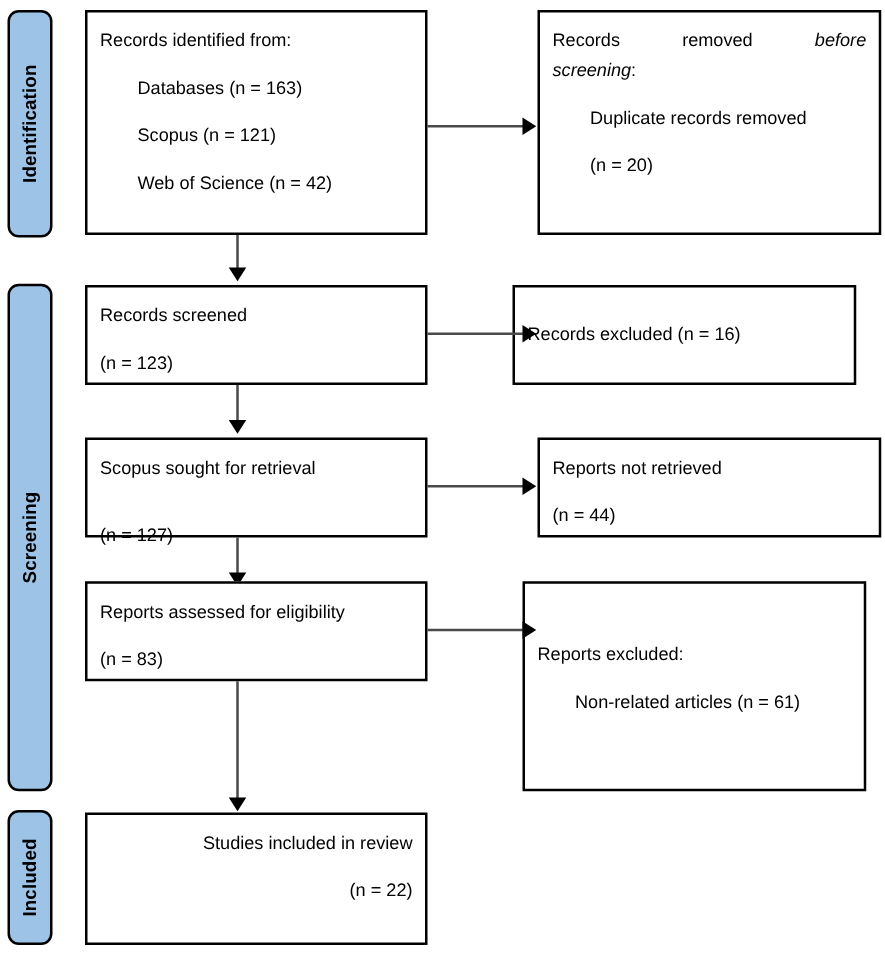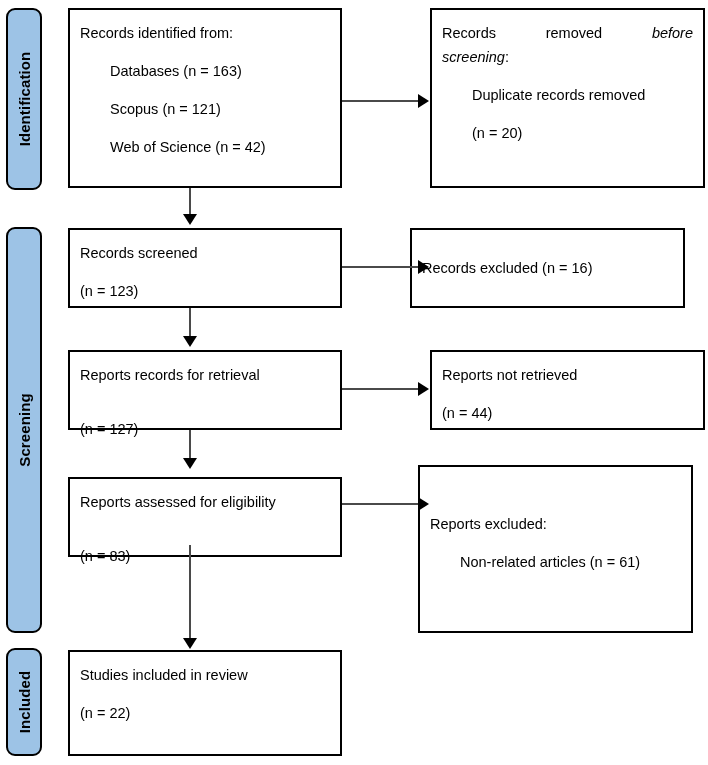--- a/index.html
+++ b/index.html
@@ -156,58 +156,58 @@
   </div>
 
   <div class="conn-h" style="left:342px; top:266px; width:78px;"></div>
   <div class="arrow-right" style="left:418px; top:260px;"></div>
 
   <div class="conn-v" style="left:189px; top:308px; height:30px;"></div>
   <div class="arrow-down" style="left:183px; top:336px;"></div>
 
   <div class="flow-box" style="left:68px; top:350px; width:274px; height:80px;">
     <div class="box-inner v-pad-top">
-      <div class="line tight">Reports records for retrieval</div>
+      <div class="line tight">Scopus sought for retrieval</div>
       <div class="line tight" style="margin-top:36px;">(n = 127)</div>
     </div>
   </div>
 
   <div class="flow-box" style="left:430px; top:350px; width:275px; height:80px;">
     <div class="box-inner v-pad-top">
       <div class="line tight">Reports not retrieved</div>
       <div class="line tight" style="margin-top:20px;">(n = 44)</div>
     </div>
   </div>
 
   <div class="conn-h" style="left:342px; top:388px; width:78px;"></div>
   <div class="arrow-right" style="left:418px; top:382px;"></div>
 
   <div class="conn-v" style="left:189px; top:430px; height:30px;"></div>
   <div class="arrow-down" style="left:183px; top:458px;"></div>
 
-  <div class="flow-box" style="left:68px; top:477px; width:274px; height:80px;">
+  <div class="flow-box" style="left:68px; top:465px; width:274px; height:80px;">
     <div class="box-inner v-pad-top">
       <div class="line tight">Reports assessed for eligibility</div>
-      <div class="line tight" style="margin-top:36px;">(n = 83)</div>
+      <div class="line tight" style="margin-top:20px;">(n = 83)</div>
     </div>
   </div>
 
   <div class="flow-box" style="left:418px; top:465px; width:275px; height:168px;">
     <div class="box-inner" style="justify-content:flex-start; padding-top:48px;">
       <div class="line">Reports excluded:</div>
       <div class="line indent">Non-related articles (n = 61)</div>
     </div>
   </div>
 
   <div class="conn-h" style="left:342px; top:503px; width:78px;"></div>
   <div class="arrow-right" style="left:418px; top:497px;"></div>
 
   <div class="conn-v" style="left:189px; top:545px; height:95px;"></div>
   <div class="arrow-down" style="left:183px; top:638px;"></div>
 
-  <div class="flow-box" style="left:68px; top:650px; width:274px; height:106px;">
+  <div class="flow-box" style="left:68px; top:650px; width:274px; height:106px;text-align:right;">
     <div class="box-inner v-pad-top">
       <div class="line tight">Studies included in review</div>
       <div class="line tight" style="margin-top:20px;">(n = 22)</div>
     </div>
   </div>
 
 </div>
 
 </body></html>

